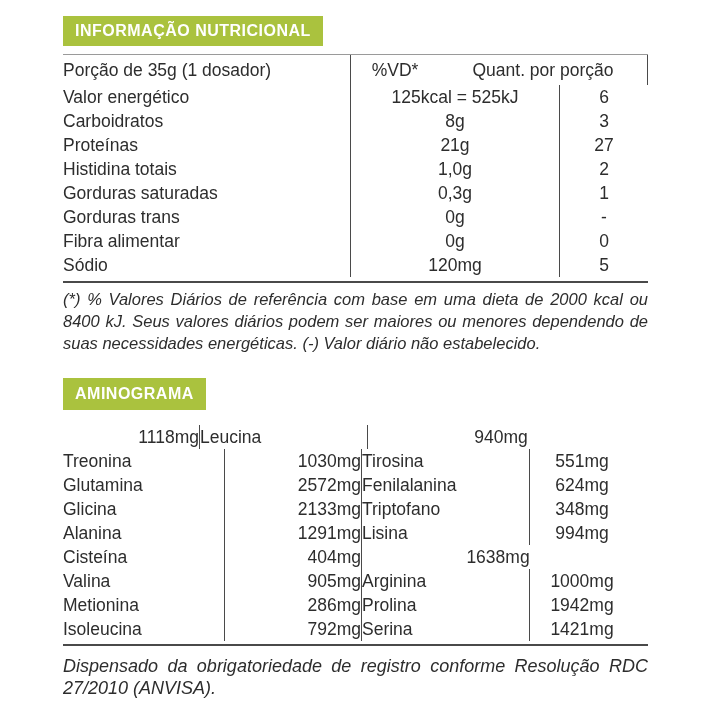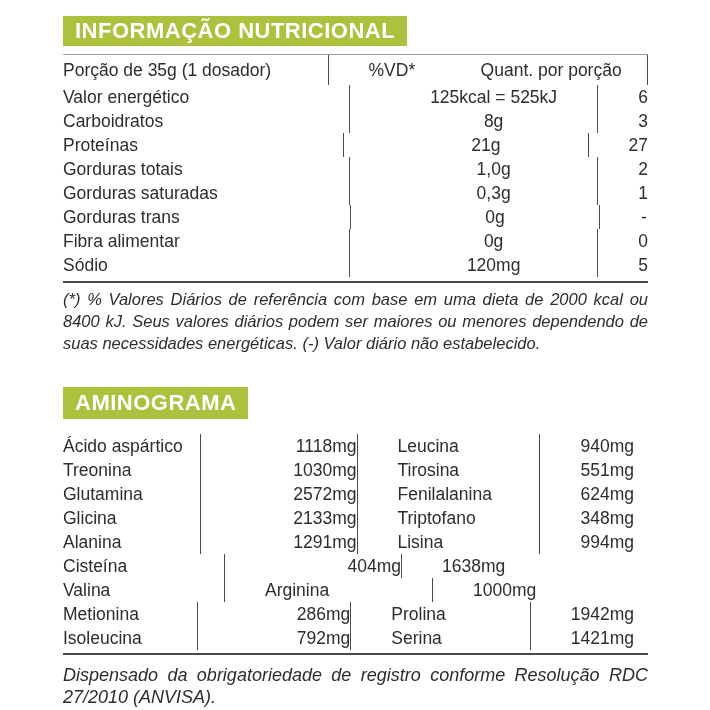--- a/index.html
+++ b/index.html
@@ -13,35 +13,35 @@
     box-sizing: border-box;
     width: 710px; height: 710px;
     padding: 16px 62px 0 63px;
     background: #ffffff;
   }
   .band {
     display: inline-block;
     background: #aac23e;
     color: #ffffff;
     font-weight: bold;
-    font-size: 22px;
+    font-size: 16px;
     line-height: 30px;
     padding: 0 12px;
     letter-spacing: 0.5px;
   }
-  .band-amino { margin-top: 16px; line-height: 32px; }
+  .band-amino { margin-top: 7px; line-height: 32px; }
 
   
   .nut-table {
     margin-top: 8px;
     border-top: 1px solid #9a9a9a;
     border-bottom: 2px solid #4a4a4a;
     padding-bottom: 4px;
   }
-  .row { display: flex; font-size: 17.5px; line-height: 24px; gap: 40px; }
+  .row { display: flex; font-size: 17.5px; line-height: 24px; }
   .nut-head .cell { line-height: 30px; }
   .cell { box-sizing: border-box; }
   .c1 { width: 288px; border-right: 1.5px solid #4a4a4a; text-align: left; }
   .c2 { width: 209px; border-right: 1.5px solid #4a4a4a; text-align: center; }
   .c3 { flex: 1; text-align: center; }
 
   .footnote {
     margin-top: 5px;
     font-style: italic;
     font-size: 16.5px;
@@ -52,21 +52,21 @@
 
   
   .amino-table {
     margin-top: 15px;
     border-bottom: 2px solid #4a4a4a;
     padding-bottom: 3px;
   }
   .a1 { width: 162px; border-right: 1.5px solid #4a4a4a; text-align: left; }
   .a2 { width: 137px; border-right: 1.5px solid #4a4a4a; text-align: right; }
   .a3 { width: 168px; border-right: 1.5px solid #4a4a4a; text-align: left; }
-  .a4 { flex: 1; text-align: left; padding-right: 14px; }
+  .a4 { flex: 1; text-align: center; padding-right: 14px; }
 
   .disclaimer {
     margin-top: 9px;
     font-style: italic;
     font-size: 18px;
     line-height: 22px;
     text-align: justify;
     color: #2d2d2d;
   }
   [data-repeat] { display: block; }
@@ -100,21 +100,21 @@
           <div class="cell c3">3</div>
         </div>
 
         <div class="row">
           <div class="cell c1">Proteínas</div>
           <div class="cell c2">21g</div>
           <div class="cell c3">27</div>
         </div>
 
         <div class="row">
-          <div class="cell c1">Gorduras totais</div>
+          <div class="cell c1">Histidina totais</div>
           <div class="cell c2">1,0g</div>
           <div class="cell c3">2</div>
         </div>
 
         <div class="row">
           <div class="cell c1">Gorduras saturadas</div>
           <div class="cell c2">0,3g</div>
           <div class="cell c3">1</div>
         </div>
 
@@ -141,21 +141,20 @@
   <p class="footnote">(*) % Valores Diários de referência com base em uma dieta de 2000 kcal ou 8400 kJ. Seus valores diários podem ser maiores ou menores dependendo de suas necessidades energéticas. (-) Valor diário não estabelecido.</p>
 
   <div class="band band-amino">
     <span>AMINOGRAMA</span>
   </div>
 
   <div class="amino-table">
     <div data-repeat="aminogram.rows">
 
         <div class="row">
-          <div class="cell a1">Ácido aspártico</div>
           <div class="cell a2">1118mg</div>
           <div class="cell a3">Leucina</div>
           <div class="cell a4">940mg</div>
         </div>
 
         <div class="row">
           <div class="cell a1">Treonina</div>
           <div class="cell a2">1030mg</div>
           <div class="cell a3">Tirosina</div>
           <div class="cell a4">551mg</div>
@@ -183,20 +182,21 @@
         </div>
 
         <div class="row">
           <div class="cell a1">Cisteína</div>
           <div class="cell a2">404mg</div>
           <div class="cell a4">1638mg</div>
         </div>
 
         <div class="row">
           <div class="cell a1">Valina</div>
+          <div class="cell a2">905mg</div>
           <div class="cell a3">Arginina</div>
           <div class="cell a4">1000mg</div>
         </div>
 
         <div class="row">
           <div class="cell a1">Metionina</div>
           <div class="cell a2">286mg</div>
           <div class="cell a3">Prolina</div>
           <div class="cell a4">1942mg</div>
         </div>

